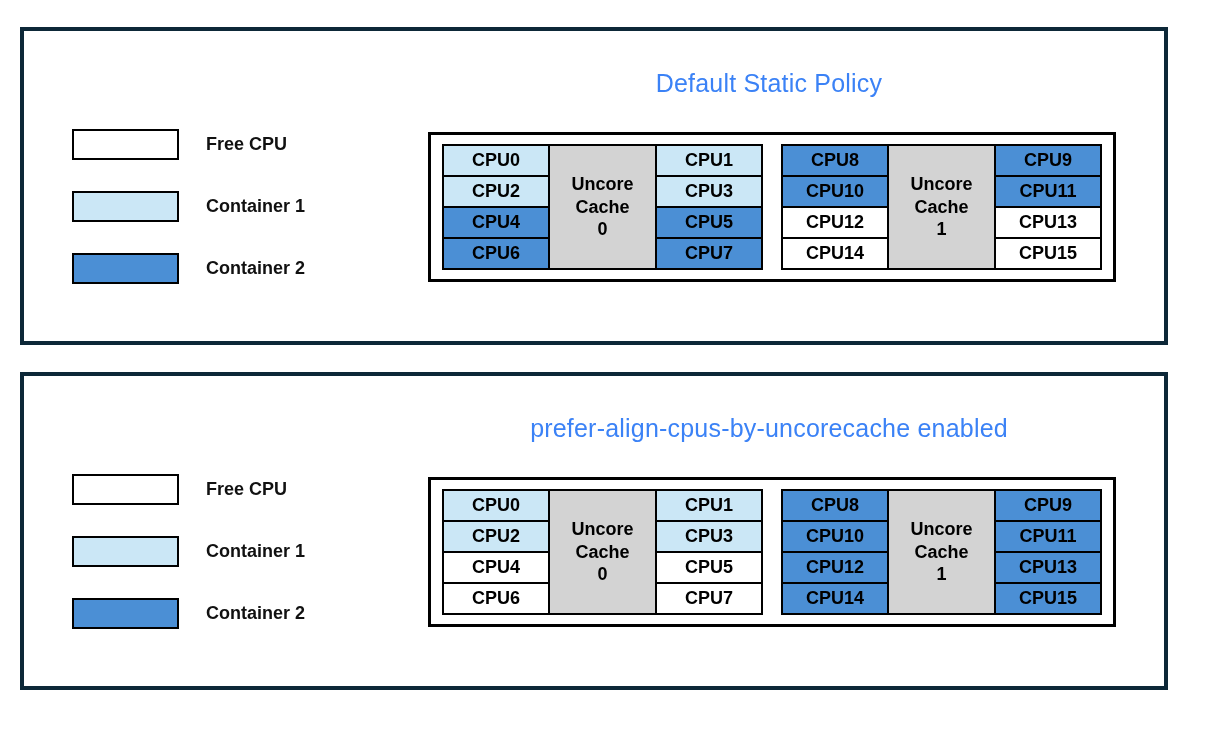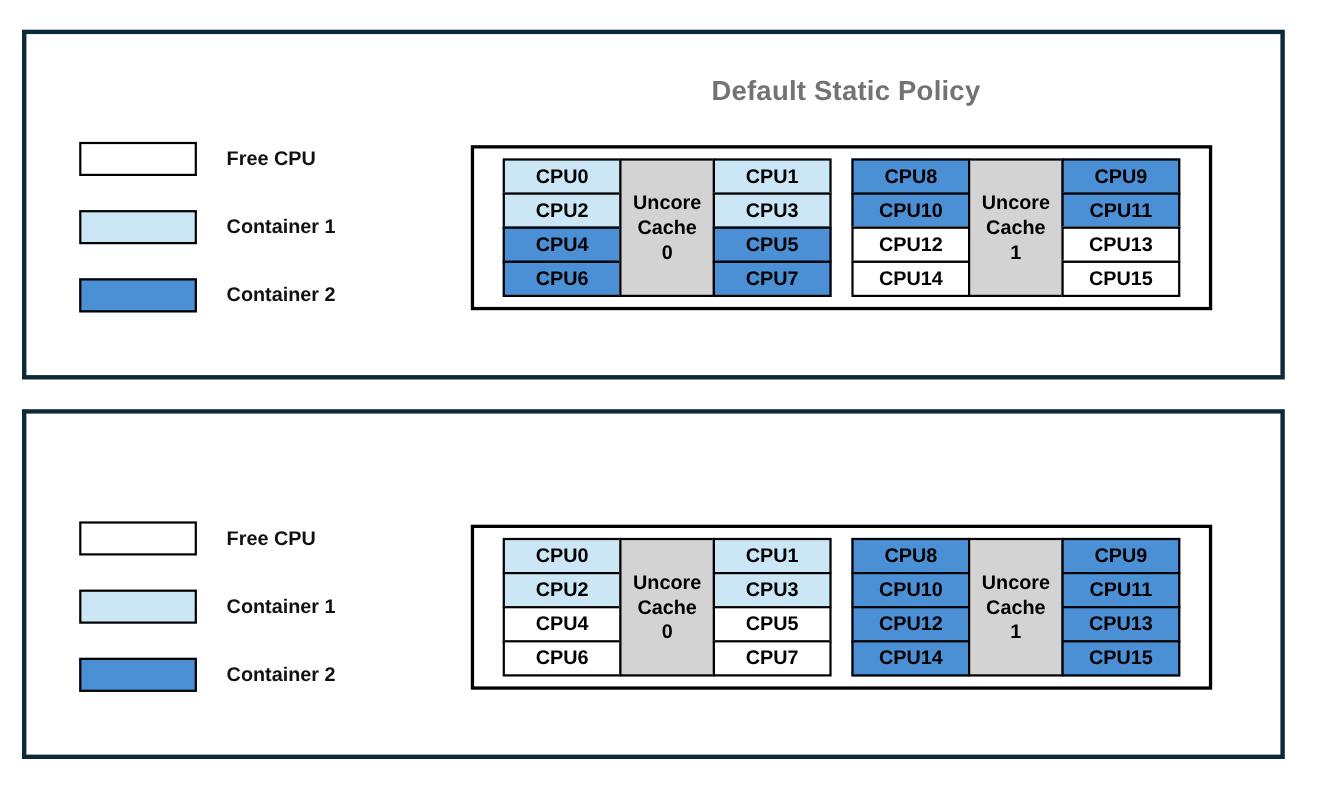--- a/index.html
+++ b/index.html
@@ -18,22 +18,22 @@
     border: 4px solid #0d2838;
     background: #ffffff;
   }
   .panel-1 { top: 27px; }
   .panel-2 { top: 372px; }
   .panel-title {
     position: absolute;
     left: 400px; top: 38px; width: 690px;
     text-align: center;
     font-size: 25px;
-    font-weight: bold;
-    color: #737373;
+    font-weight: normal;
+    color: #3b82f6;
     letter-spacing: 0.2px;
     white-space: nowrap;
   }
   .legend {
     position: absolute;
     left: 48px; top: 98px;
     display: flex;
     flex-direction: column;
     gap: 31px;
   }
@@ -50,42 +50,42 @@
     font-weight: bold;
     color: #111111;
     white-space: nowrap;
   }
   .diagram {
     position: absolute;
     left: 404px; top: 101px;
     border: 3px solid #000000;
     background: #ffffff;
     display: flex;
-    padding: 9px 26px;
+    padding: 9px 11px;
   }
   .uncore-group { display: flex; }
   .uncore-group + .uncore-group { margin-left: 18px; }
   .cpu-col { display: flex; flex-direction: column; width: 108px; }
   .cpu-col.right { margin-left: -2px; justify-content: flex-end; }
   .cpu-cell {
     box-sizing: border-box;
     height: 33px;
     border: 2px solid #000000;
     margin-top: -2px;
     display: flex;
     align-items: center;
     justify-content: center;
     font-size: 18px;
     font-weight: bold;
     color: #000000;
   }
   .cpu-col .cpu-cell:first-child { margin-top: 0; }
   .uncore {
     box-sizing: border-box;
-    width: 87px;
+    width: 109px;
     height: 126px;
     margin-left: -2px;
     border: 2px solid #000000;
     display: flex;
     align-items: center;
     justify-content: center;
     text-align: center;
     white-space: pre-line;
     font-size: 18px;
     font-weight: bold;
@@ -144,20 +144,21 @@
           <div class="cpu-col right">
             <div class="cpu-cell" style="background: rgb(75, 143, 213);">CPU9</div>
             <div class="cpu-cell" style="background: rgb(75, 143, 213);">CPU11</div>
             <div class="cpu-cell" style="background: rgb(255, 255, 255);">CPU13</div>
             <div class="cpu-cell" style="background: rgb(255, 255, 255);">CPU15</div>
           </div>
         </div>
       </div>
     </section>
     <section class="panel panel-2">
+      <div class="panel-title">prefer-align-cpus-by-uncorecache enabled</div>
       <div class="legend">
         <div class="legend-row">
           <span class="legend-swatch" style="background: rgb(255, 255, 255);"></span>
           <span class="legend-label">Free CPU</span>
         </div>
         <div class="legend-row">
           <span class="legend-swatch" style="background: rgb(203, 231, 246);"></span>
           <span class="legend-label">Container 1</span>
         </div>
         <div class="legend-row">

